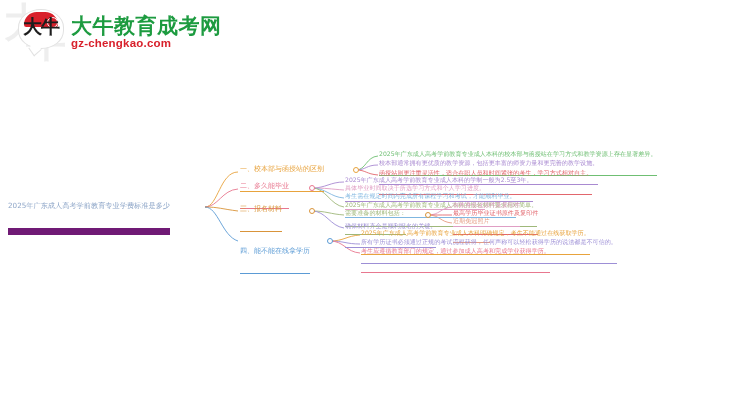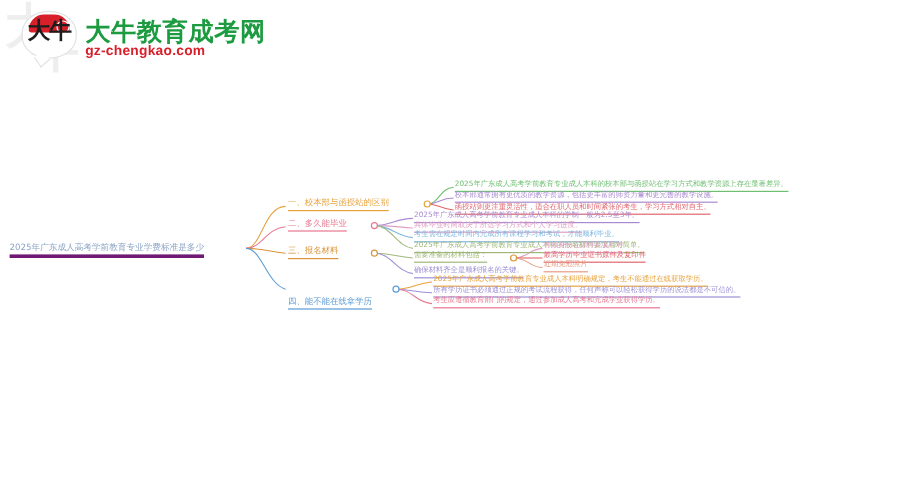--- a/index.html
+++ b/index.html
@@ -56,25 +56,25 @@
   }
 
   
   #map{position:absolute;left:0;top:0;width:750px;height:410px;}
   #map-svg{position:absolute;left:0;top:0;}
 
   .node{
     position:absolute;white-space:nowrap;line-height:1.05;
     font-family:"DejaVu Sans","Liberation Sans",sans-serif;
   }
-  .node .txt{display:inline-block;padding-bottom:2px;}
+  .node .txt{display:inline-block;padding-bottom:18px;}
 
   #root-node{
     font-size:7.2px;color:#8ea6c8;
-    border-bottom:3px solid #701a75;
+    border-bottom:7px solid #701a75;
     text-align:right;
   }
   .branch-node{font-size:7px;}
   .leaf-node{font-size:6.1px;}
   .leaf-node .txt{border-bottom:.8px solid currentColor;}
   .branch-node .txt{border-bottom:.9px solid currentColor;}
 
   .c-orange{color:#e8a33d;}
   .c-rose{color:#e8778f;font-family:Liberation Serif, serif;}
   .c-amber{color:#d9943a;text-align:center;}

